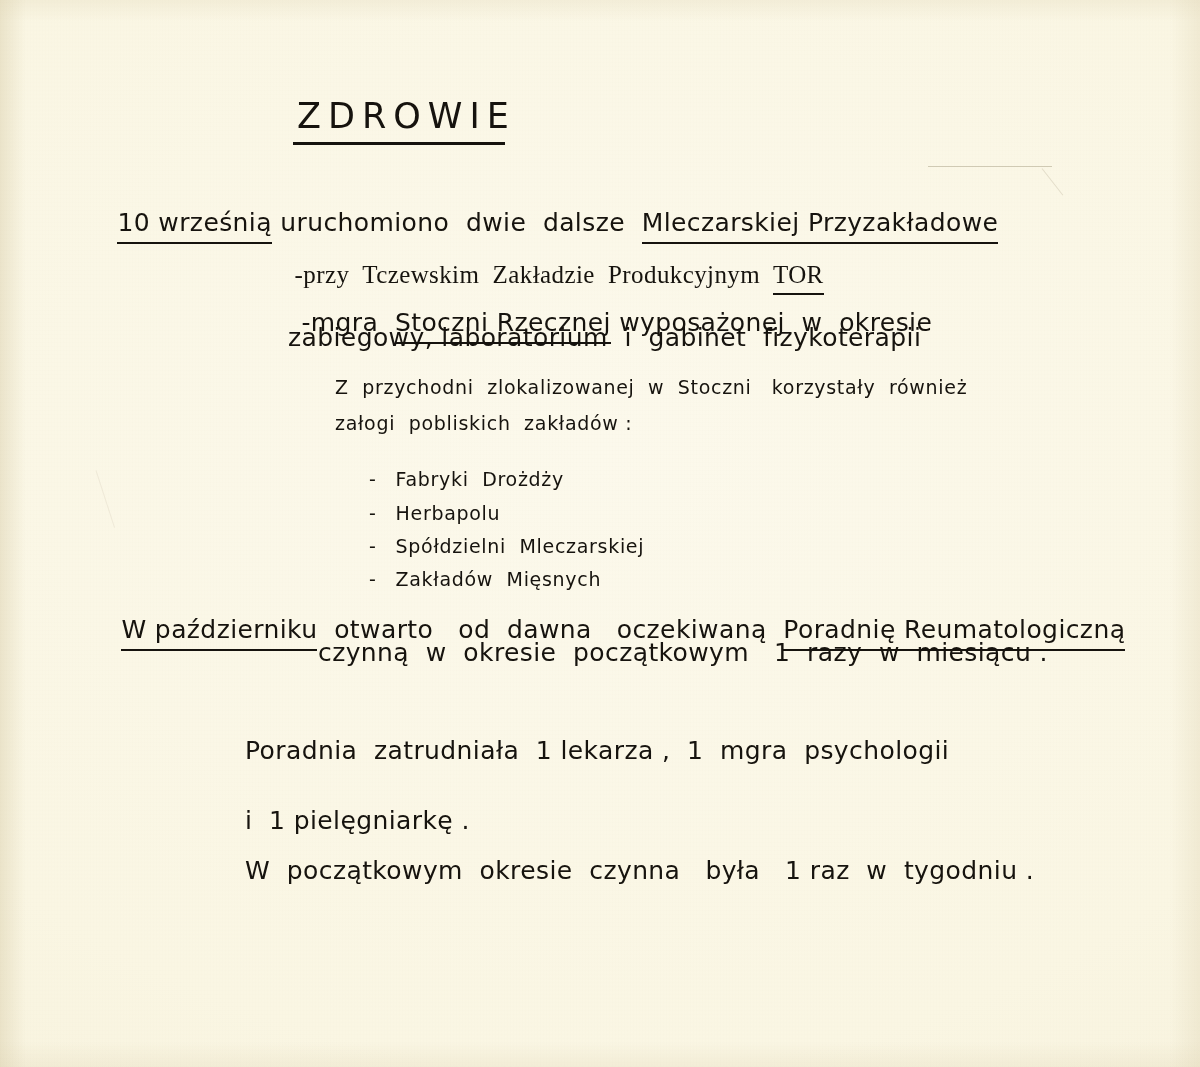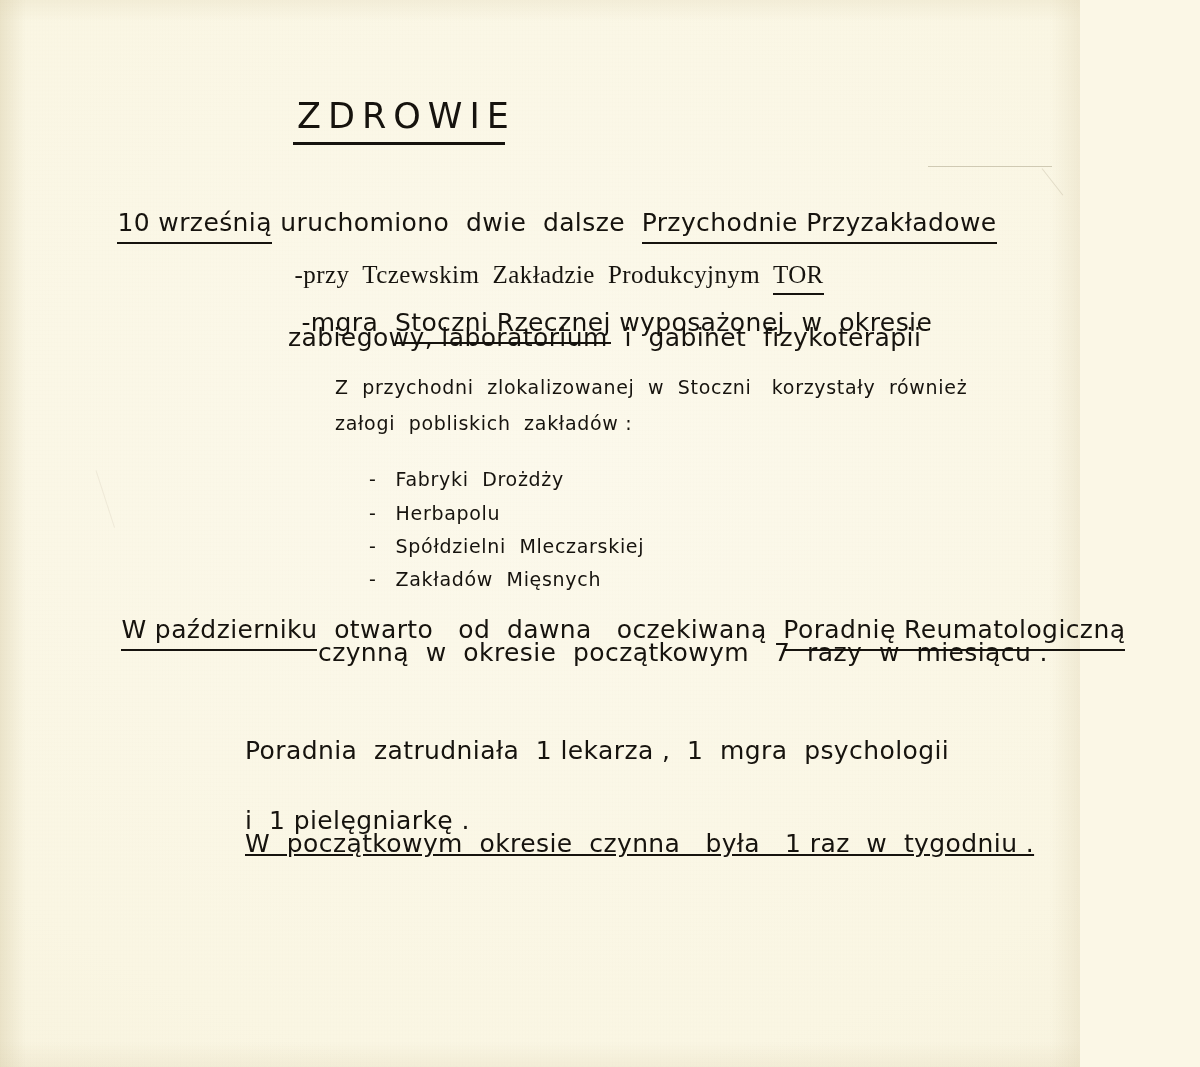--- a/index.html
+++ b/index.html
@@ -10,21 +10,21 @@
     width: 1200px;
     height: 1067px;
     background: #fbf7e6;
     font-family: "DejaVu Sans", sans-serif;
     overflow: hidden;
   }
 
   
   #page {
     position: relative;
-    width: 1080px;
+    width: 1200px;
     height: 1067px;
     background:
       linear-gradient(90deg, rgba(222,212,180,0.55) 0px, rgba(250,246,228,0.0) 26px),
       linear-gradient(270deg, rgba(226,216,186,0.40) 0px, rgba(250,246,228,0.0) 30px),
       linear-gradient(0deg, rgba(226,216,186,0.30) 0px, rgba(250,246,228,0.0) 26px),
       linear-gradient(180deg, rgba(226,216,186,0.30) 0px, rgba(250,246,228,0.0) 22px),
       radial-gradient(125% 105% at 50% 42%, #fcf9ec 0%, #faf6e3 55%, #f4eed6 100%);
   }
   
   #grain {
@@ -92,21 +92,21 @@
   <div id="grain"></div>
 
   <div class="scratch" style="left:928px; top:166px; width:124px; height:1px;"></div>
   <div class="scratch" style="left:1042px; top:168px; width:34px; height:1px; transform:rotate(52deg); transform-origin:left center; opacity:0.55;"></div>
   <div class="scratch" style="left:96px; top:470px; width:60px; height:1px; transform:rotate(72deg); transform-origin:left center; opacity:0.28;"></div>
 
   <div class="ink" id="title">ZDROWIE</div>
   <div id="title-rule"></div>
 
   <div class="ink body-line" style="left:84px; top:185px;">
-    <span class="u">10 wrześnią</span><span> uruchomiono  dwie  dalsze  </span><span class="u">Przychodnie Przyzakładowe</span>
+    <span class="u">10 wrześnią</span><span> uruchomiono  dwie  dalsze  </span><span class="u">Mleczarskiej Przyzakładowe</span>
   </div>
 
   <div class="ink body-line" style="left:268px; top:237px;font-family:Liberation Serif, serif;">
     <span>-</span><span>przy  Tczewskim  Zakładzie  Produkcyjnym  </span><span class="u">TOR</span>
   </div>
 
   <div class="ink body-line" style="left:268px; top:285px;">
     <span>-</span><span>mgra  </span><span class="u">Stoczni Rzecznej</span><span> wyposażonej  w  okresie</span>
   </div>
 
@@ -124,19 +124,19 @@
   <div class="ink small-line" style="left:342px; top:518px;">
     <span>-</span><span style="display:inline-block; width:19px;"></span><span>Spółdzielni  Mleczarskiej</span>
   </div>
   <div class="ink small-line" style="left:342px; top:551px;">
     <span>-</span><span style="display:inline-block; width:19px;"></span><span>Zakładów  Mięsnych</span>
   </div>
 
   <div class="ink body-line" style="left:88px; top:592px;">
     <span class="u">W październiku</span><span>  otwarto   od  dawna   oczekiwaną  </span><span class="u">Poradnię Reumatologiczną</span>
   </div>
-  <div class="ink body-line" style="left:318px; top:640px;">czynną  w  okresie  początkowym   7  razy  w  miesiącu .</div>
+  <div class="ink body-line" style="left:318px; top:640px;">czynną  w  okresie  początkowym   1  razy  w  miesiącu .</div>
 
   <div class="ink body-line" style="left:245px; top:738px;">Poradnia  zatrudniała  1 lekarza ,  1  mgra  psychologii</div>
   <div class="ink body-line" style="left:245px; top:788px;margin-top:20px;">i  1 pielęgniarkę .</div>
-  <div class="ink body-line" style="left:245px; top:831px;text-decoration:underline;">W  początkowym  okresie  czynna   była   1 raz  w  tygodniu .</div>
+  <div class="ink body-line" style="left:245px; top:858px;">W  początkowym  okresie  czynna   była   1 raz  w  tygodniu .</div>
 
 </div>
 
 </body></html>

